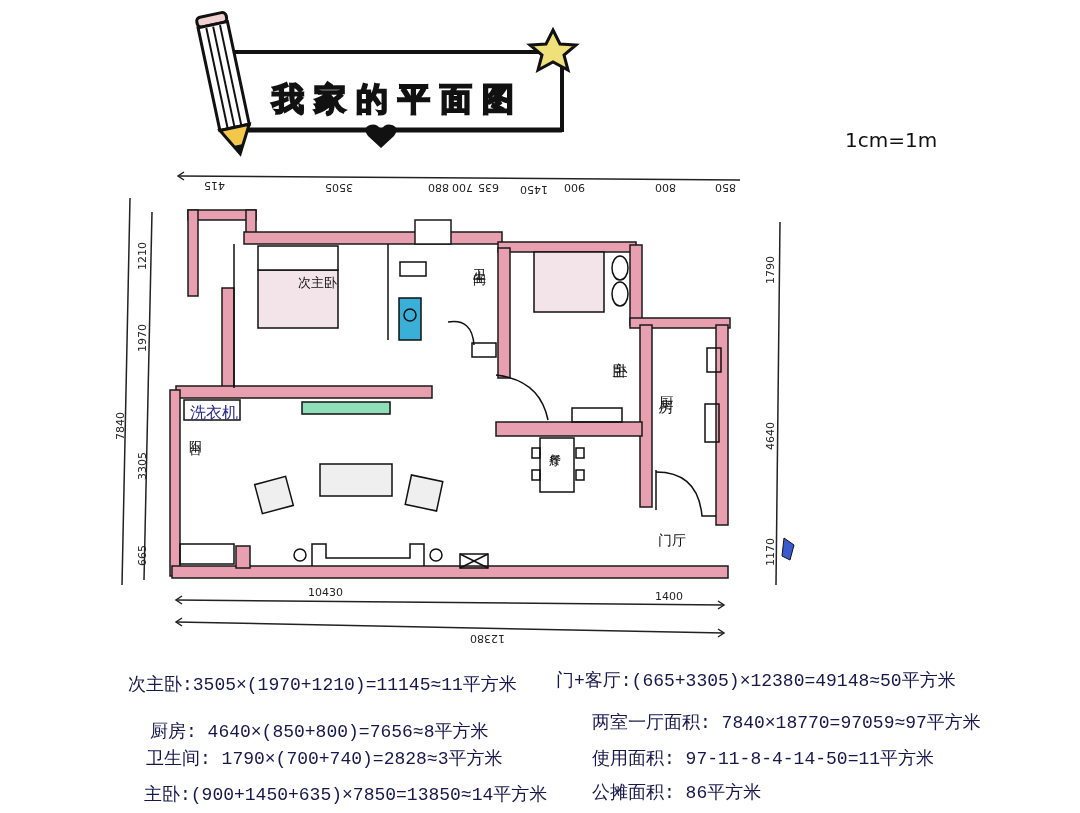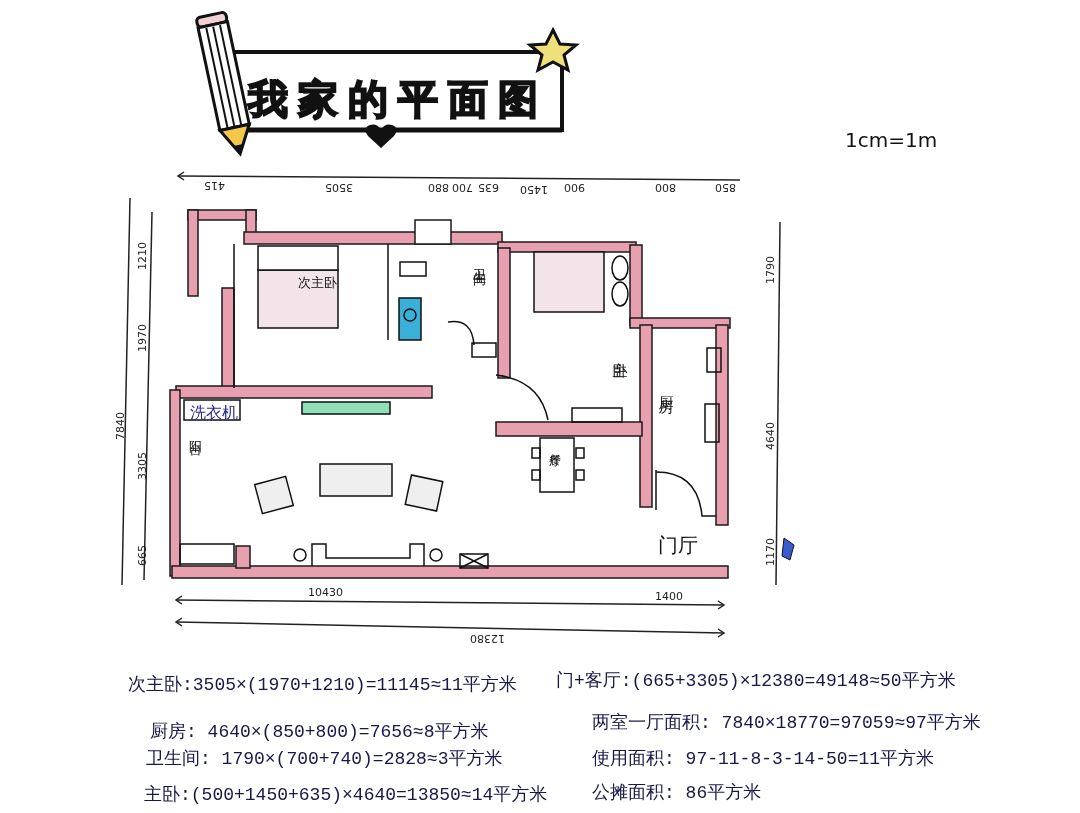--- a/index.html
+++ b/index.html
@@ -1,27 +1,27 @@
 <!DOCTYPE html>
 <html><head>
 <meta charset="utf-8">
 <style>
   html, body { margin:0; padding:0; }
   body { width:1080px; height:813px; background:#ffffff; position:relative; overflow:hidden;
          font-family:"DejaVu Sans", sans-serif; color:#1a1a3a; }
   svg { position:absolute; left:0; top:0; }
   .title-text { position:absolute; left:238px; top:76px; width:320px; height:46px;
-     font-family:"DejaVu Sans", sans-serif; font-weight:bold; font-size:40px; letter-spacing:10px;
+     font-family:"DejaVu Sans", sans-serif; font-weight:bold; font-size:32px; letter-spacing:10px;
      color:#fff; -webkit-text-stroke:2px #111; text-align:center; line-height:46px; }
   .scale { position:absolute; left:845px; top:128px; font-size:20px; color:#111; font-family:"DejaVu Sans", sans-serif;text-align:center; }
   .dim { position:absolute; font-size:11px; color:#222; font-family:"DejaVu Sans", sans-serif; white-space:nowrap; }
   .flip { transform:rotate(180deg); }
   .vert { transform:rotate(-90deg); transform-origin:left top; }
   .room { position:absolute; font-size:15px; color:#111; writing-mode:vertical-rl; letter-spacing:2px; font-family:"DejaVu Sans", sans-serif; }
-  .room-h { position:absolute; font-size:20px; color:#111; font-family:"DejaVu Sans", sans-serif; }
+  .room-h { position:absolute; font-size:14px; color:#111; font-family:"DejaVu Sans", sans-serif; }
   .calc { position:absolute; font-size:18px; color:#17174a; white-space:nowrap; font-family:Liberation Mono, monospace; }
 </style>
 </head>
 <body>
 
 <svg width="1080" height="813">
 
   <g>
     <rect x="222" y="52" width="340" height="78" fill="#fff" stroke="#111" stroke-width="4"></rect>
     <line x1="222" y1="130" x2="562" y2="130" stroke="#111" stroke-width="5"></line>
@@ -182,28 +182,28 @@
   <div class="calc" style="left:128px;top:672px">
     <span>次主卧</span><span>:3505×(1970+1210)=11145≈11平方米</span>
   </div>
   <div class="calc" style="left:150px;top:719px">
     <span>厨房</span><span>: 4640×(850+800)=7656≈8平方米</span>
   </div>
   <div class="calc" style="left:146px;top:746px">
     <span>卫生间</span><span>: 1790×(700+740)=2828≈3平方米</span>
   </div>
   <div class="calc" style="left:144px;top:782px">
-    <span>主卧</span><span>:(500+1450+635)×4640=13850≈14平方米</span>
+    <span>主卧</span><span>:(900+1450+635)×7850=13850≈14平方米</span>
   </div>
 
   <div class="calc" style="left:556px;top:668px">
     <span>门+客厅</span><span>:(665+3305)×12380=49148≈50平方米</span>
   </div>
   <div class="calc" style="left:592px;top:710px">
     <span>两室一厅面积</span><span>: 7840×18770=97059≈97平方米</span>
   </div>
   <div class="calc" style="left:592px;top:746px">
-    <span>使用面积</span><span>: 97-11-8-3-14-50=11平方米</span>
+    <span>使用面积</span><span>: 97-11-8-4-14-50=11平方米</span>
   </div>
   <div class="calc" style="left:592px;top:780px">
     <span>公摊面积</span><span>: 86平方米</span>
   </div>
 </div>
 
 </body></html>

